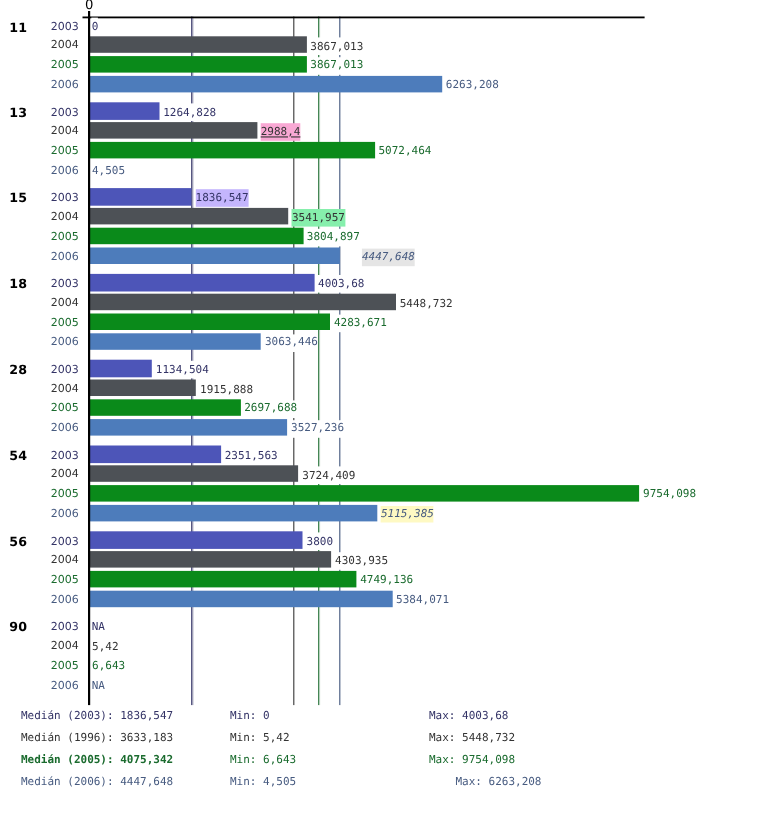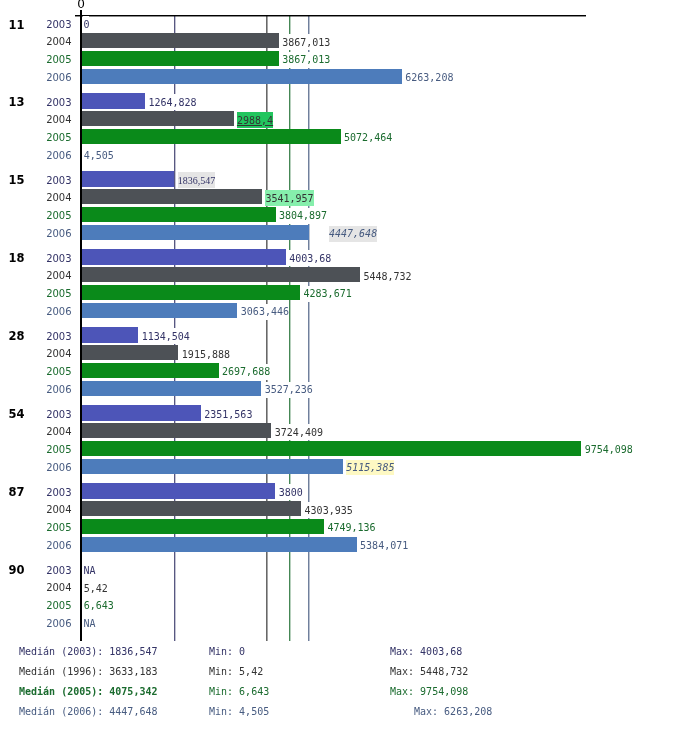--- a/index.html
+++ b/index.html
@@ -46,33 +46,33 @@
   <div class="yr-label" style="left: 0px; width: 71.6px; top: 72.01px; color: rgb(71, 91, 128);">2006</div>
   <div class="bar" style="left: 80px; top: 68.81px; width: 321.866px; height: 15.2px; background: rgb(77, 124, 187);"></div>
   <div class="val-label" style="left: 405.266px; top: 69.61px; padding-top: 2.6px; height: 13.4px; background: rgb(255, 255, 255); color: rgb(71, 91, 128);">6263,208</div>
 <div class="grp-label" style="left: 0px; width: 24.5px; top: 17.5px;">11</div>
   <div class="yr-label" style="left: 0px; width: 71.6px; top: 96.68px; color: rgb(51, 51, 102);">2003</div>
   <div class="bar" style="left: 80px; top: 93.48px; width: 64.9995px; height: 15.2px; background: rgb(77, 85, 184);"></div>
   <div class="val-label" style="left: 148.4px; top: 94.28px; padding-top: 2.6px; height: 13.4px; background: rgb(255, 255, 255); color: rgb(51, 51, 102);">1264,828</div>
 
   <div class="yr-label" style="left: 0px; width: 71.6px; top: 114.45px; color: rgb(51, 51, 51);">2004</div>
   <div class="bar" style="left: 80px; top: 111.25px; width: 153.574px; height: 15.2px; background: rgb(77, 81, 86);"></div>
-  <div class="val-label" style="left: 236.974px; top: 112.05px; padding-top: 2.6px; height: 13.4px; background: #22c55e; color: rgb(51, 51, 51); text-decoration: underline;">2988,4</div>
+  <div class="val-label" style="left: 236.974px; top: 112.05px; padding-top: 2.6px; height: 13.4px; background: #f9a8d4; color: rgb(51, 51, 51); text-decoration: underline;">2988,4</div>
 
   <div class="yr-label" style="left: 0px; width: 71.6px; top: 132.22px; color: rgb(26, 107, 46);">2005</div>
   <div class="bar" style="left: 80px; top: 129.02px; width: 260.674px; height: 15.2px; background: rgb(10, 138, 26);"></div>
   <div class="val-label" style="left: 344.074px; top: 129.82px; padding-top: 2.6px; height: 13.4px; background: rgb(255, 255, 255); color: rgb(26, 107, 46);">5072,464</div>
 
   <div class="yr-label" style="left: 0px; width: 71.6px; top: 149.99px; color: rgb(71, 91, 128);">2006</div>
   <div class="bar" style="left: 80px; top: 146.79px; width: 0.231512px; height: 15.2px; background: rgb(77, 124, 187);"></div>
   <div class="val-label" style="left: 83.6315px; top: 147.59px; padding-top: 2.6px; height: 13.4px; background: rgb(255, 255, 255); color: rgb(71, 91, 128);">4,505</div>
 <div class="grp-label" style="left: 0px; width: 24.5px; top: 95.48px;">13</div>
   <div class="yr-label" style="left: 0px; width: 71.6px; top: 174.66px; color: rgb(51, 51, 102);">2003</div>
   <div class="bar" style="left: 80px; top: 171.46px; width: 94.3802px; height: 15.2px; background: rgb(77, 85, 184);"></div>
-  <div class="val-label" style="left: 177.78px; top: 172.26px; padding-top: 2.6px; height: 13.4px; background: #e5e5e5; color: rgb(51, 51, 102); font-family: Liberation Serif, serif;">1836,547</div>
+  <div class="val-label" style="left: 177.78px; top: 172.26px; padding-top: 2.6px; height: 13.4px; background: #c4b5fd; color: rgb(51, 51, 102);">1836,547</div>
 
   <div class="yr-label" style="left: 0px; width: 71.6px; top: 192.43px; color: rgb(51, 51, 51);">2004</div>
   <div class="bar" style="left: 80px; top: 189.23px; width: 182.021px; height: 15.2px; background: rgb(77, 81, 86);"></div>
   <div class="val-label" style="left: 265.421px; top: 190.03px; padding-top: 2.6px; height: 13.4px; background: #86efac; color: rgb(51, 51, 51);">3541,957</div>
 
   <div class="yr-label" style="left: 0px; width: 71.6px; top: 210.2px; color: rgb(26, 107, 46);">2005</div>
   <div class="bar" style="left: 80px; top: 207px; width: 195.534px; height: 15.2px; background: rgb(10, 138, 26);"></div>
   <div class="val-label" style="left: 278.934px; top: 207.8px; padding-top: 2.6px; height: 13.4px; background: rgb(255, 255, 255); color: rgb(26, 107, 46);">3804,897</div>
 
   <div class="yr-label" style="left: 0px; width: 71.6px; top: 227.97px; color: rgb(71, 91, 128);">2006</div>
@@ -135,21 +135,21 @@
   <div class="bar" style="left: 80px; top: 501.15px; width: 221.179px; height: 15.2px; background: rgb(77, 81, 86);"></div>
   <div class="val-label" style="left: 304.579px; top: 501.95px; padding-top: 2.6px; height: 13.4px; background: rgb(255, 255, 255); color: rgb(51, 51, 51);">4303,935</div>
 
   <div class="yr-label" style="left: 0px; width: 71.6px; top: 522.12px; color: rgb(26, 107, 46);">2005</div>
   <div class="bar" style="left: 80px; top: 518.92px; width: 244.058px; height: 15.2px; background: rgb(10, 138, 26);"></div>
   <div class="val-label" style="left: 327.458px; top: 519.72px; padding-top: 2.6px; height: 13.4px; background: rgb(255, 255, 255); color: rgb(26, 107, 46);">4749,136</div>
 
   <div class="yr-label" style="left: 0px; width: 71.6px; top: 539.89px; color: rgb(71, 91, 128);">2006</div>
   <div class="bar" style="left: 80px; top: 536.69px; width: 276.687px; height: 15.2px; background: rgb(77, 124, 187);"></div>
   <div class="val-label" style="left: 360.087px; top: 537.49px; padding-top: 2.6px; height: 13.4px; background: rgb(255, 255, 255); color: rgb(71, 91, 128);">5384,071</div>
-<div class="grp-label" style="left: 0px; width: 24.5px; top: 485.38px;">87</div>
+<div class="grp-label" style="left: 0px; width: 24.5px; top: 485.38px;">56</div>
   <div class="yr-label" style="left: 0px; width: 71.6px; top: 564.56px; color: rgb(51, 51, 102);">2003</div>
 
   <div class="val-label" style="left: 83.4px; top: 562.16px; padding-top: 2.6px; height: 13.4px; background: rgb(255, 255, 255); color: rgb(51, 51, 102);">NA</div>
 
   <div class="yr-label" style="left: 0px; width: 71.6px; top: 582.33px; color: rgb(51, 51, 51);">2004</div>
   <div class="bar" style="left: 80px; top: 579.13px; width: 0.278534px; height: 15.2px; background: rgb(77, 81, 86);"></div>
   <div class="val-label" style="left: 83.6785px; top: 579.93px; padding-top: 2.6px; height: 13.4px; background: rgb(255, 255, 255); color: rgb(51, 51, 51);">5,42</div>
 
   <div class="yr-label" style="left: 0px; width: 71.6px; top: 600.1px; color: rgb(26, 107, 46);">2005</div>
   <div class="bar" style="left: 80px; top: 596.9px; width: 0.341384px; height: 15.2px; background: rgb(10, 138, 26);"></div>

